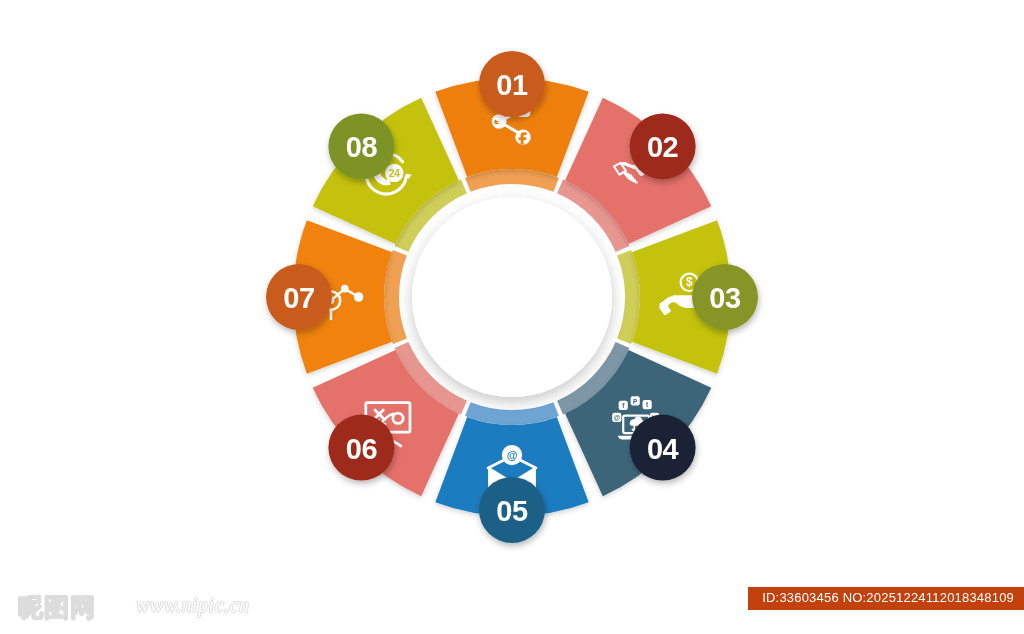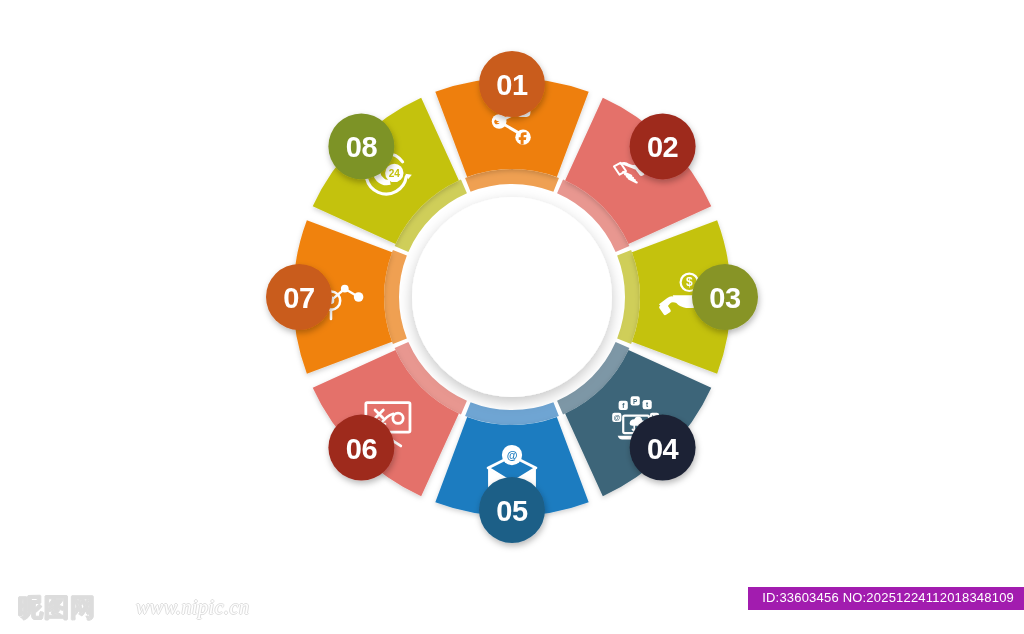--- a/index.html
+++ b/index.html
@@ -43,21 +43,21 @@
     dominant-baseline: central;
     letter-spacing: -0.5px;
   }
 
   
   #footer-watermark {
     position: absolute;
     left: 18px;
     bottom: 14px;
     display: flex;
-    align-items: center;
+    align-items: flex-start;
     gap: 8px;
     user-select: none;
   }
   #watermark-cn-text {
     font-family: "Liberation Serif", "DejaVu Serif", serif;
     font-size: 25px;
     font-weight: bold;
     color: #ffffff;
     -webkit-text-stroke: 1px #dcdcdc;
     text-shadow:
@@ -77,21 +77,21 @@
     line-height: 1;
     letter-spacing: 0.5px;
     padding-bottom: 2px;
     margin-left: 32px;
   }
 
   #id-badge {
     position: absolute;
     right: 0px;
     bottom: 24px;
-    background: #a21caf;
+    background: #c2410c;
     color: #ffffff;
     font-family: "Liberation Sans", "DejaVu Sans", sans-serif;
     font-size: 13px;
     letter-spacing: 0.2px;
     padding: 4px 10px 4px 14px;
     white-space: nowrap;
     line-height: 1.15;
   }
 </style>
 </head>

